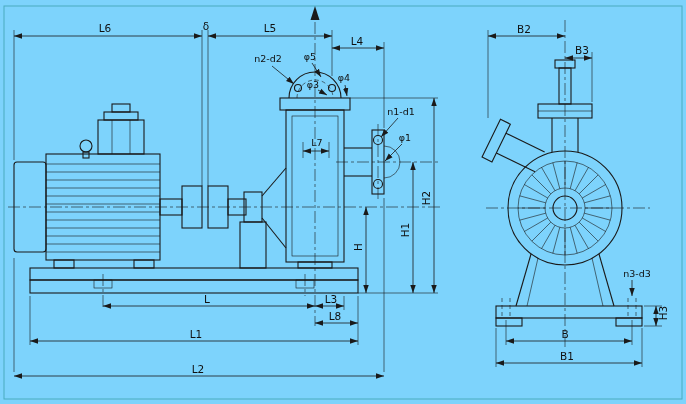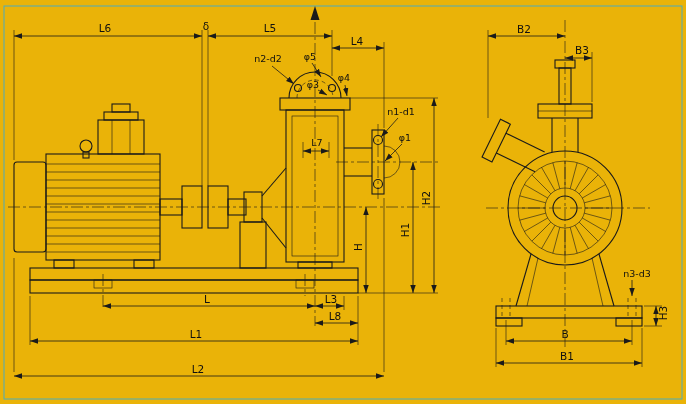--- a/index.html
+++ b/index.html
@@ -1,19 +1,19 @@
 <!DOCTYPE html>
 <html><head>
 <meta charset="utf-8">
 <style>
   html,body{margin:0;padding:0;background:#ffffff;}
   .canvas{
     position:relative;
     width:686px;height:404px;
-    background:#eab308;
+    background:#7dd3fc;
     overflow:hidden;
     font-family:"DejaVu Sans",sans-serif;
     text-align:center;
   }
   svg{display:block;}
   .ln{stroke:#1a1a1a;stroke-width:1.1;fill:none;}
   .thin{stroke:#1a1a1a;stroke-width:0.6;fill:none;}
   .cl{stroke:#1a1a1a;stroke-width:0.6;fill:none;stroke-dasharray:12 3 3 3;}
   .dsh{stroke:#1a1a1a;stroke-width:0.6;fill:none;stroke-dasharray:4 3;}
   .dim{stroke:#1a1a1a;stroke-width:0.8;fill:none;}

